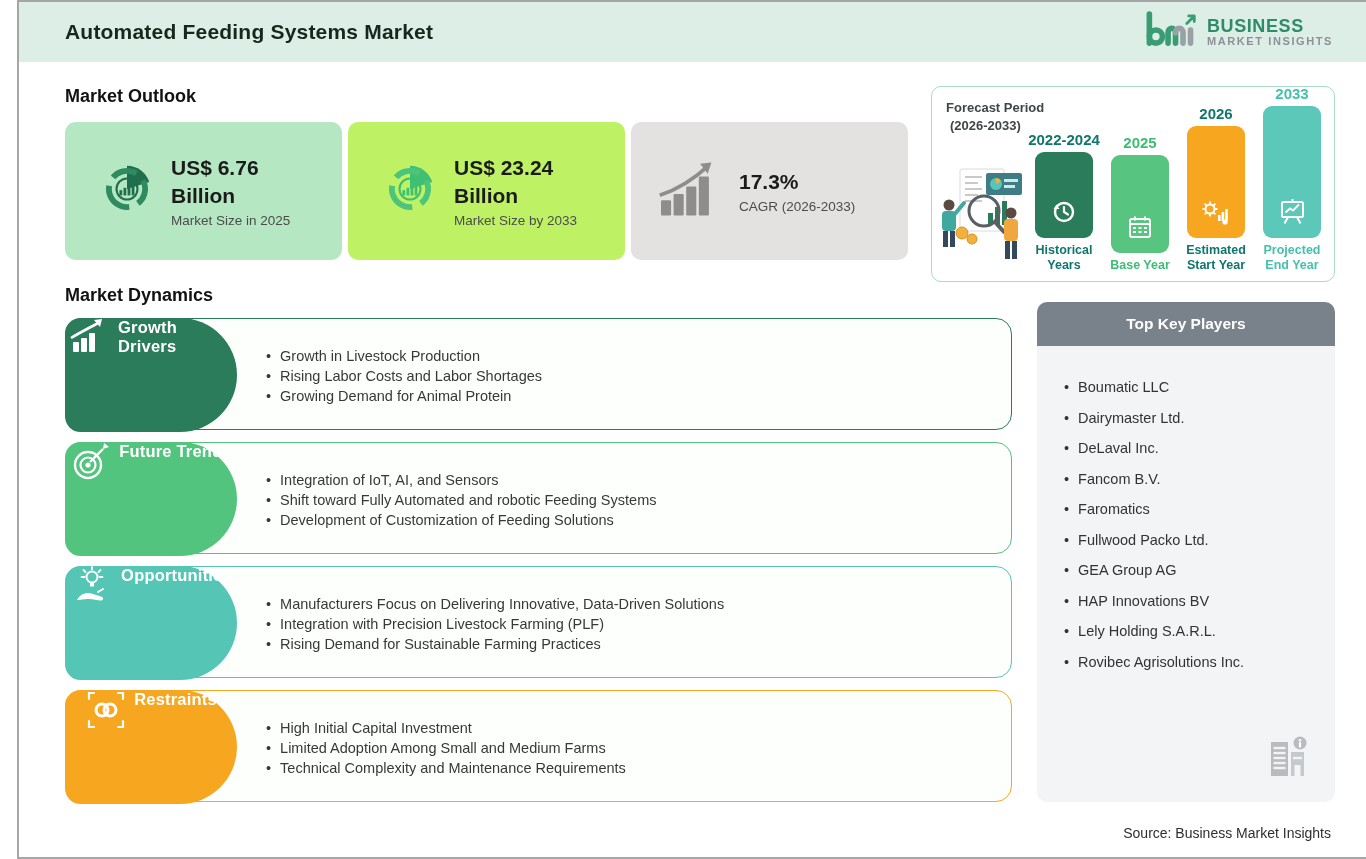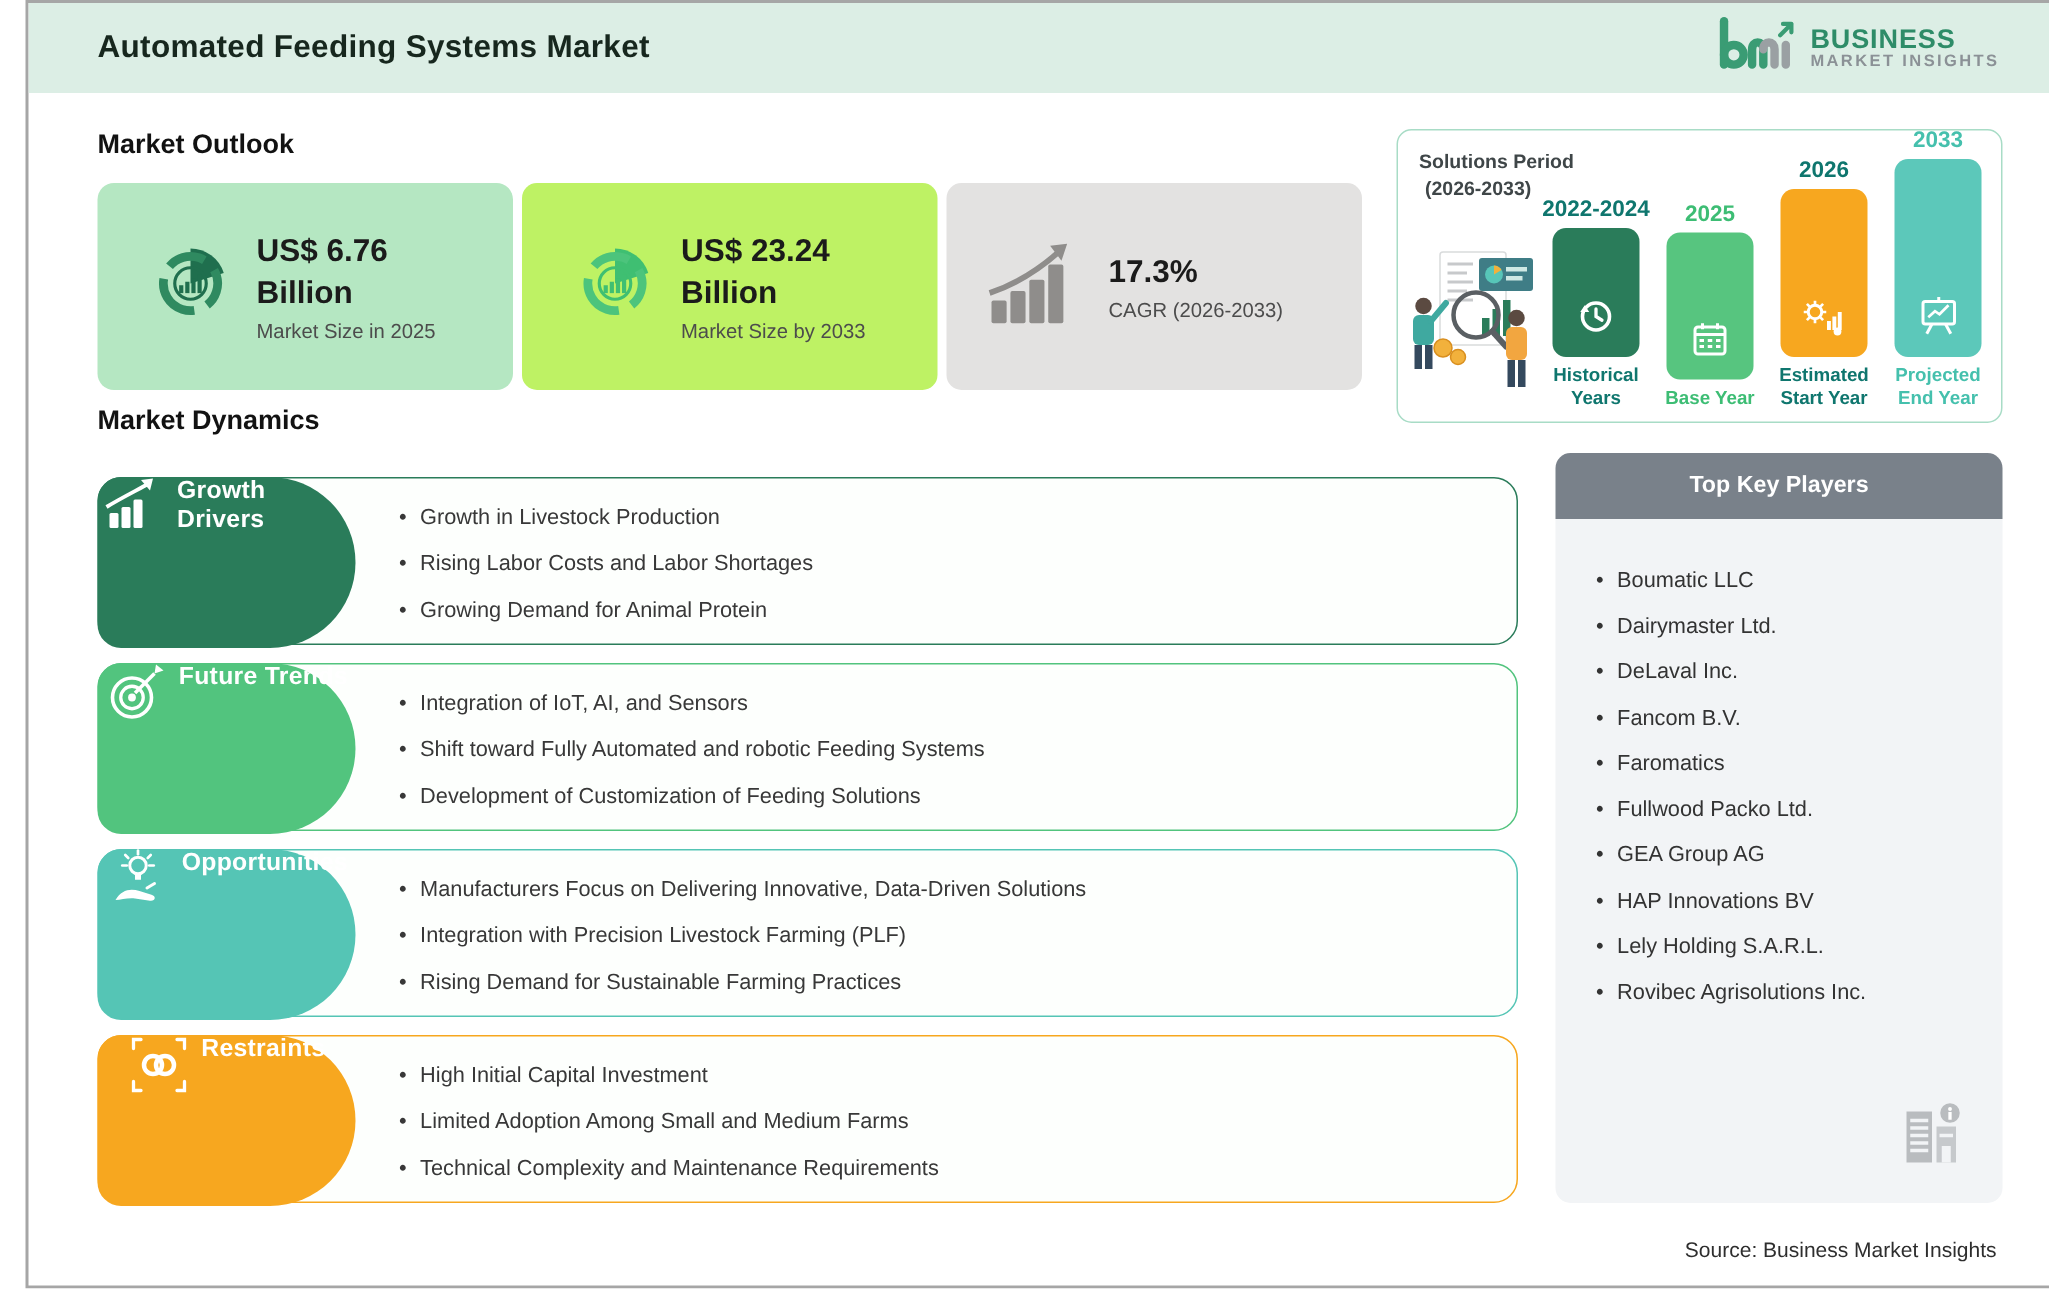--- a/index.html
+++ b/index.html
@@ -18,21 +18,21 @@
   }
   .page-title { font-size:21px; font-weight:bold; color:#17271e; letter-spacing:.2px; }
   .logo { display:flex; align-items:center; gap:9px; }
   .logo-text { display:flex; flex-direction:column; line-height:1.05; }
   .logo-l1 { color:#2e8c68; font-weight:bold; font-size:18px; letter-spacing:.6px; }
   .logo-l2 { color:#8b9196; font-weight:bold; font-size:11px; letter-spacing:1.6px; }
 
   
   .sec-heading { position:absolute; left:46px; font-size:18px; font-weight:bold; color:#121212; }
   .h-outlook  { top:84px; }
-  .h-dynamics { top:268px;text-align:center; }
+  .h-dynamics { top:283px;text-align:center; }
 
   
   .cards { position:absolute; left:46px; top:120px; display:flex; gap:6px; }
   .card { width:277px; height:138px; border-radius:10px; display:flex; align-items:center; padding:0 14px 0 34px; gap:16px; }
   .card-0 { background:#b5e7c2;border-radius:11px; }
   .card-1 { background:#bef264; }
   .card-2 { background:#e3e2e1; padding-left:26px; }
   .card-text { display:flex; flex-direction:column; }
   .card-line { font-size:21px; font-weight:bold; color:#1b1b1b; line-height:1.35; }
   .card-caption { font-size:13.5px; color:#4c4c4c; margin-top:3px; }
@@ -68,21 +68,21 @@
   .row-0 { --c:#2a7c5a; }
   .row-1 { --c:#52c47e; }
   .row-2 { --c:#55c5b5; }
   .row-3 { --c:#f7a71f; }
   .row-pill {
     position:absolute; left:-1px; top:-1px; width:172px; height:114px;
     background:var(--c); border-radius:16px 58px 58px 16px;
     display:flex; align-items:flex-start; justify-content:center; gap:7px; color:#fff;
   }
   .pill-label { font-size:16.5px; font-weight:bold; letter-spacing:.2px; }
-  .row-bullets { position:absolute; left:200px; top:4px; bottom:0; display:flex; flex-direction:column; justify-content:center; gap:15px; }
+  .row-bullets { position:absolute; left:200px; top:4px; bottom:0; display:flex; flex-direction:column; justify-content:center; gap:4px; }
   .bullet { font-size:14.5px; color:#383838; }
   .bullet::before { content:"•"; margin-right:9px; color:#383838; }
 
   
   .key-players { position:absolute; left:1018px; top:300px; width:298px; }
   .kp-header {
     height:44px; background:#79818a; border-radius:10px 10px 0 0;
     color:#fff; font-weight:bold; font-size:15.5px;
     display:flex; align-items:center; justify-content:center;
   }
@@ -179,21 +179,21 @@
       </span>
       <span class="card-text">
         <span class="card-line">17.3%</span>
         <span class="card-caption">CAGR (2026-2033)</span>
       </span>
     </div>
   </div>
 
   <div class="forecast">
     <div class="fp-title">
-      <div>Solutions Period</div>
+      <div>Forecast Period</div>
       <div class="t2">(2026-2033)</div>
     </div>
 
     <span class="fp-illustration">
       <svg width="98" height="118" viewBox="0 0 98 118">
         <rect x="22" y="16" width="44" height="62" rx="2" fill="#ffffff" stroke="#d9dbdc"></rect>
         <g stroke="#c7c9cb" stroke-width="2">
           <line x1="27" y1="24" x2="44" y2="24"></line>
             <line x1="27" y1="30" x2="40" y2="30"></line>
           <line x1="27" y1="36" x2="44" y2="36"></line>

